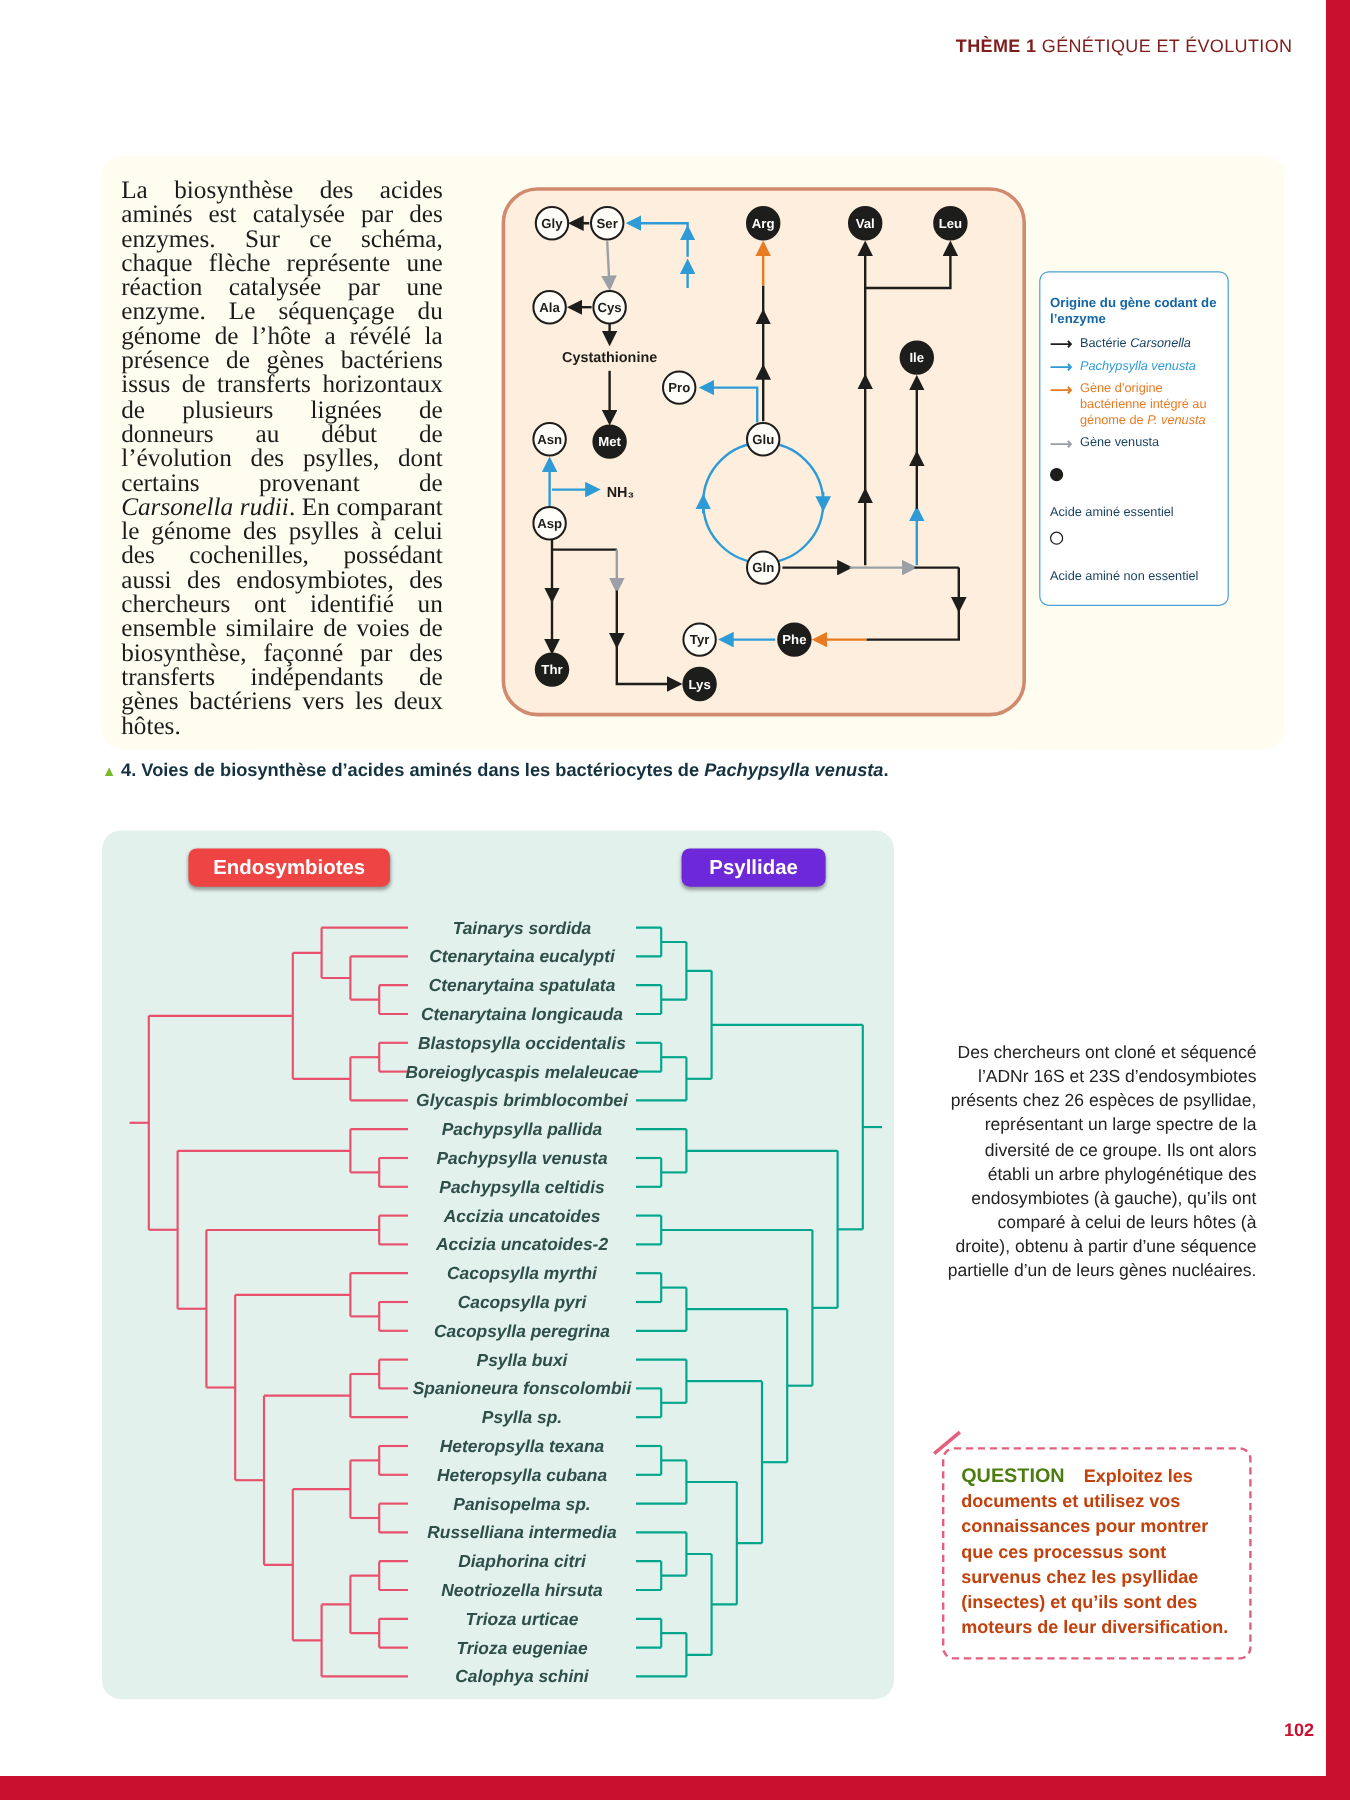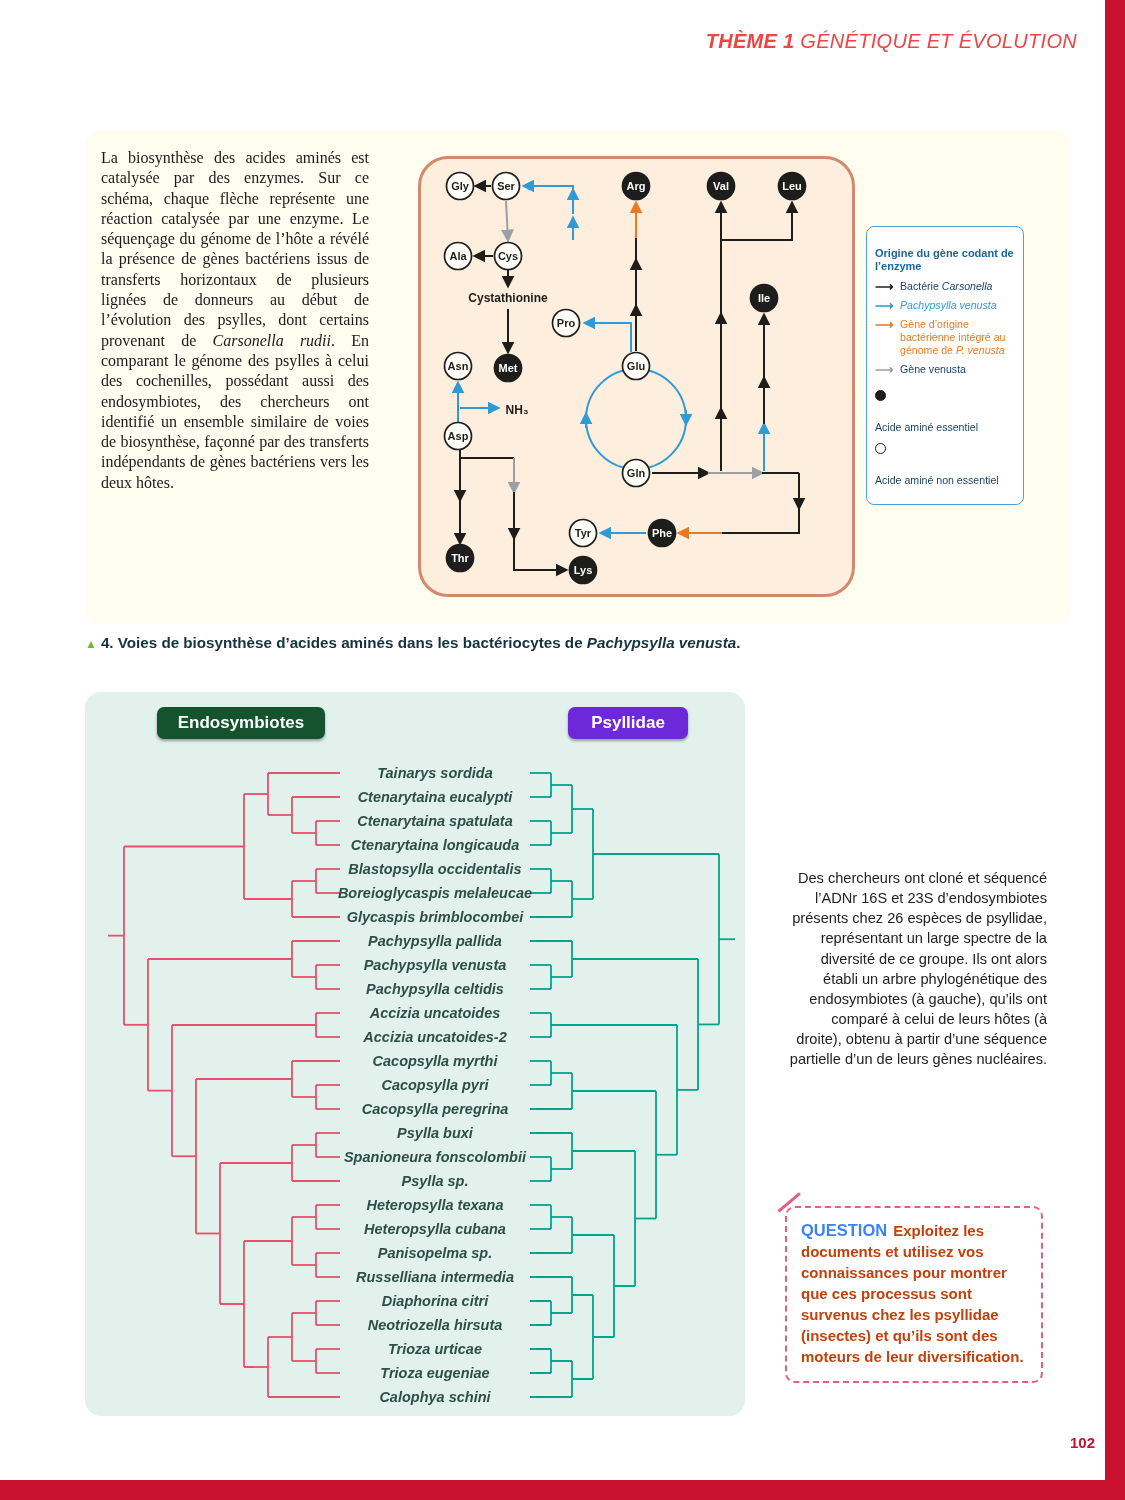--- a/index.html
+++ b/index.html
@@ -1,27 +1,27 @@
 <!DOCTYPE html>
 <html lang="fr"><head>
 <meta charset="utf-8">
 <style>
   html,body{margin:0;padding:0;}
   body{width:1125px;height:1500px;position:relative;background:#ffffff;overflow:hidden;
        font-family:"Liberation Sans",sans-serif;}
   .edge-right{position:absolute;top:0;right:0;width:20px;height:1500px;background:#c9102e;}
   .edge-bottom{position:absolute;left:0;bottom:0;width:1125px;height:20px;background:#c9102e;}
-  .header{position:absolute;top:30px;right:48px;font-size:20px;color:#ef4444;letter-spacing:.3px;font-style:italic;}
+  .header{position:absolute;top:30px;right:48px;font-size:15px;color:#7f1d1d;letter-spacing:.3px;}
   .header b{font-weight:bold;}
   .folio{position:absolute;top:1434px;right:30px;color:#c9102e;font-weight:bold;font-size:15px;}
 
   
   .doc4{position:absolute;left:85px;top:130px;width:985px;height:494px;background:#fffcf0;border-radius:16px;}
   .doc4-text{position:absolute;left:16px;top:18px;width:268px;margin:0;text-align:justify;
-             font-family:"Liberation Serif",serif;font-size:16px;line-height:20.3px;color:#1b1b1b;}
+             font-family:"Liberation Serif",serif;font-size:21px;line-height:20.3px;color:#1b1b1b;}
   .diagram{position:absolute;left:333px;top:26px;width:437px;height:441px;background:#fdeedd;
            border:3px solid #d18a6e;border-radius:30px;box-sizing:border-box;}
   .diagram svg{position:absolute;left:-3px;top:-3px;}
   .legend{position:absolute;left:781px;top:96px;width:158px;background:#ffffff;border:1.6px solid #4ba0d4;
           border-radius:8px;box-sizing:border-box;padding:20px 8px 10px 8px;font-size:10.6px;color:#173f5f;}
   .legend-title{color:#1466a4;font-weight:bold;font-size:11px;line-height:1.2;margin-bottom:7px;}
   .legend-item{display:flex;gap:5px;margin-bottom:6px;line-height:1.22;}
   .legend-item .arw{width:20px;flex:0 0 20px;font-weight:bold;font-size:13px;line-height:1;}
   .c-k{color:#1d1d1b;} .c-b{color:#2e9bd6;} .c-o{color:#e87a22;} .c-g{color:#9aa0a6;}
   .t-b{color:#2e9bd6;} .t-o{color:#e87a22;}
@@ -33,34 +33,34 @@
 
   .caption4{position:absolute;left:85px;top:634px;width:940px;margin:0;font-size:15.2px;color:#14323f;}
   .caption4 .tri{color:#76b82a;font-size:12px;margin-right:4px;}
   .caption4 b{font-weight:bold;}
 
   
   .phylo{position:absolute;left:85px;top:692px;width:660px;height:724px;background:#e3f1ec;border-radius:16px;overflow:hidden;}
   .phylo svg{position:absolute;left:0;top:0;}
   .btn{position:absolute;top:15px;height:32px;border-radius:7px;color:#fff;font-weight:bold;font-size:17px;
        display:flex;align-items:center;justify-content:center;box-shadow:0 2px 3px rgba(0,0,0,.35);}
-  .btn-pink{left:72px;width:168px;background:#14532d;}
+  .btn-pink{left:72px;width:168px;background:#ef4444;}
   .btn-teal{left:483px;width:120px;background:#6d28d9;}
 
   
   .doc5{position:absolute;left:783px;top:868px;width:264px;color:#222;}
   .doc5-title{font-weight:bold;font-size:15px;color:#14323f;line-height:1.3;margin-bottom:4px;}
   .doc5-title .marker{color:#00a287;font-size:12px;}
   .doc5-body{margin:0;font-size:14.6px;line-height:1.38;text-align:right;}
 
   
   .question{position:absolute;left:785px;top:1206px;width:258px;border:2px dashed #e2607e;border-radius:10px;
             box-sizing:border-box;padding:12px 12px 14px 14px;background:#fff;}
   .question::before{content:"";position:absolute;top:-7px;left:-12px;width:28px;height:2.5px;background:#e2607e;transform:rotate(-40deg);}
-  .q-label{color:#3b82f6;font-weight:bold;font-size:16.5px;margin-right:6px;}
+  .q-label{color:#4d7c0f;font-weight:bold;font-size:16.5px;margin-right:16px;}
   .q-text{color:#c2410c;font-weight:bold;font-size:15px;line-height:1.4;}
 </style>
 </head>
 <body>
 
 <div class="edge-right"></div>
 <div class="edge-bottom"></div>
 
 <div class="header">
   <b>THÈME 1</b><span> GÉNÉTIQUE ET ÉVOLUTION</span>

